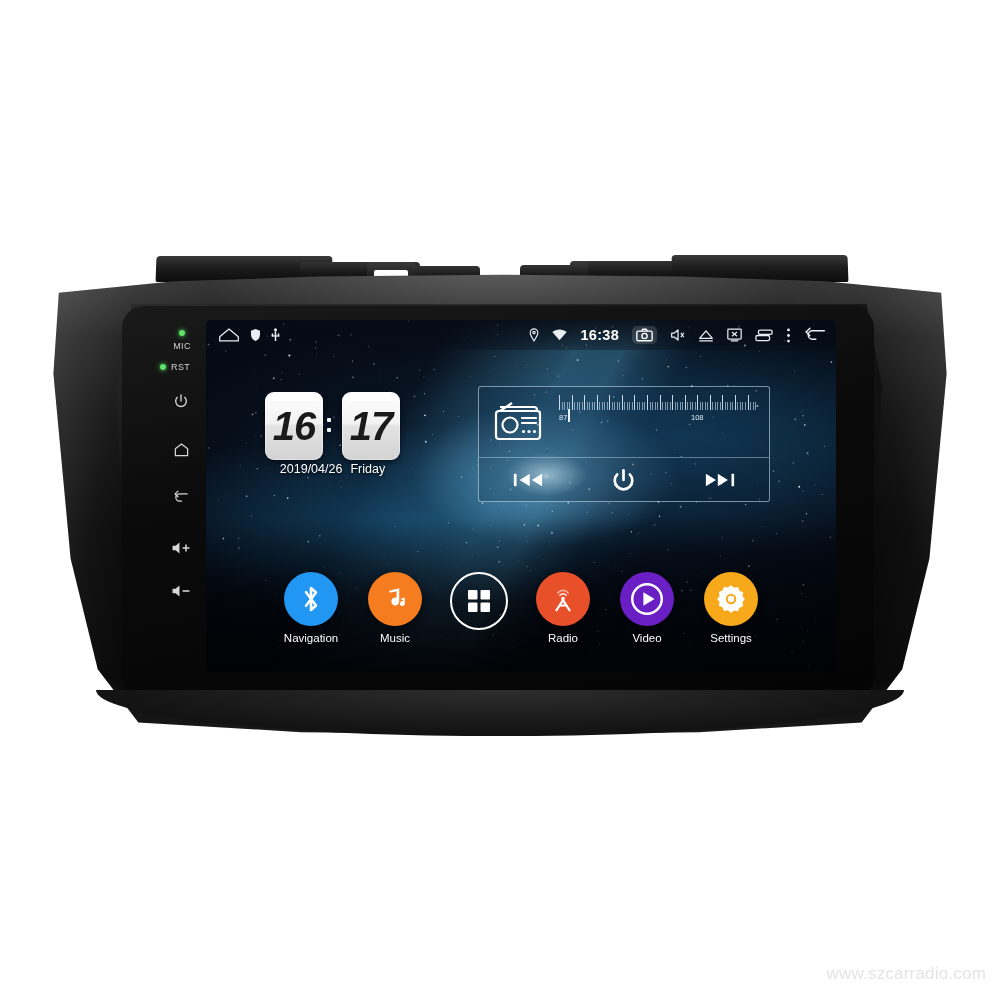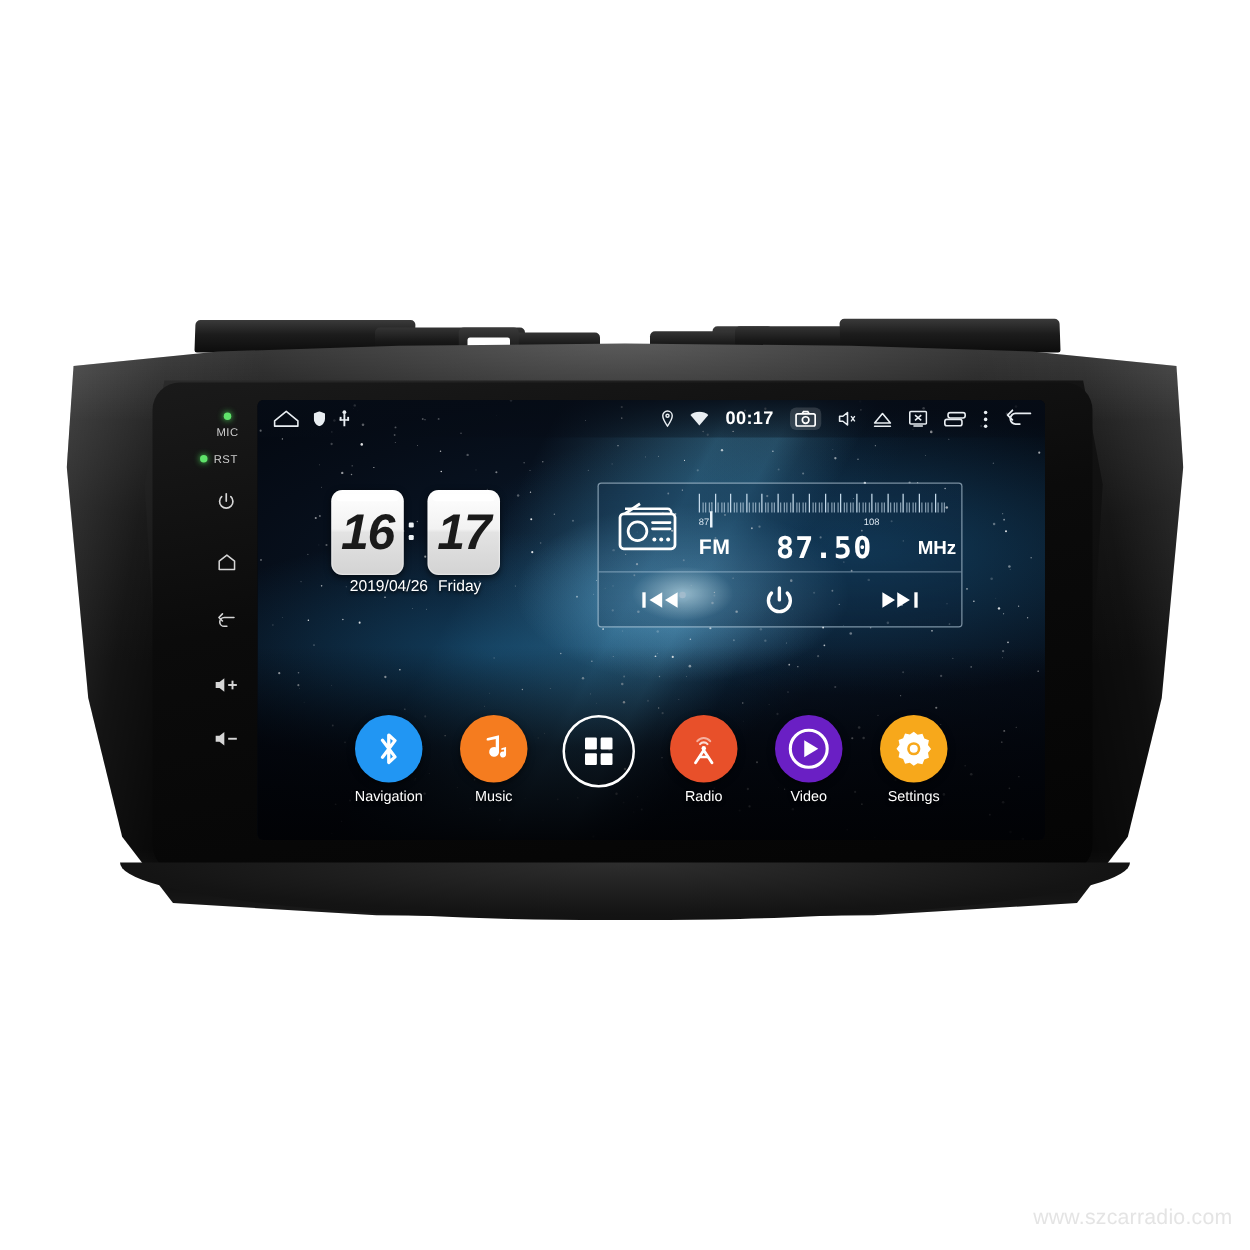--- a/index.html
+++ b/index.html
@@ -579,21 +579,21 @@
           <svg width="10" height="14" viewBox="0 0 12 17" fill="none" stroke="currentColor" stroke-width="1.4">
               <path d="M6 1a4.6 4.6 0 0 1 4.6 4.6C10.6 9 6 15.6 6 15.6S1.4 9 1.4 5.6A4.6 4.6 0 0 1 6 1z"></path>
               <circle cx="6" cy="5.6" r="1.5"></circle>
             </svg>
         </span>
         <span class="sbicon">
           <svg width="15" height="12" viewBox="0 0 18 14" fill="currentColor">
               <path d="M9 13.4L0.4 3.4C2.7 1.4 5.7 0.3 9 0.3s6.3 1.1 8.6 3.1z"></path>
             </svg>
         </span>
-        <span class="sbtime">00:17</span>
+        <span class="sbtime">16:38</span>
         <span class="sbhot">
           <svg width="17" height="14" viewBox="0 0 20 16" fill="none" stroke="#ffffff" stroke-width="1.6">
             <rect x="1" y="3.4" width="18" height="11.4" rx="1.6"></rect>
               <path d="M6.6 3.4l1.4-2.2h4l1.4 2.2"></path>
               <circle cx="10" cy="9.2" r="3.1"></circle>
           </svg>
         </span>
         <span class="sbicon">
           <svg width="15" height="14" viewBox="0 0 18 16" fill="none" stroke="currentColor" stroke-width="1.5" stroke-linejoin="round">
             <path d="M2 5.6h3.2L9.6 2v12L5.2 10.4H2z"></path>
@@ -742,25 +742,20 @@
             <span class="rwtick" style="left:183.4px;height:8px;opacity:0.6"></span>
             <span class="rwtick" style="left:185.9px;height:8px;opacity:0.6"></span>
             <span class="rwtick" style="left:188.5px;height:15px;opacity:0.95"></span>
             <span class="rwtick" style="left:191.0px;height:8px;opacity:0.6"></span>
             <span class="rwtick" style="left:193.5px;height:8px;opacity:0.6"></span>
             <span class="rwtick" style="left:196.0px;height:8px;opacity:0.6"></span>
           </div>
         <div id="rwCursor"></div>
         <div id="rwLbl87">87</div>
         <div id="rwLbl108">108</div>
-        <div id="rwFreqRow">
-          <span id="rwBand">FM</span>
-          <span id="rwFreq">87.50</span>
-          <span id="rwUnit">MHz</span>
-        </div>
       </div>
       <div id="rwBot">
         <span class="rwbtn">
           <svg width="30" height="18" viewBox="0 0 34 20" fill="currentColor">
             <rect x="1" y="3" width="3" height="14"></rect>
               <path d="M19 3v14L7.5 10z"></path>
               <path d="M33 3v14L21.5 10z"></path>
           </svg>
         </span>
         <span class="rwbtn">

